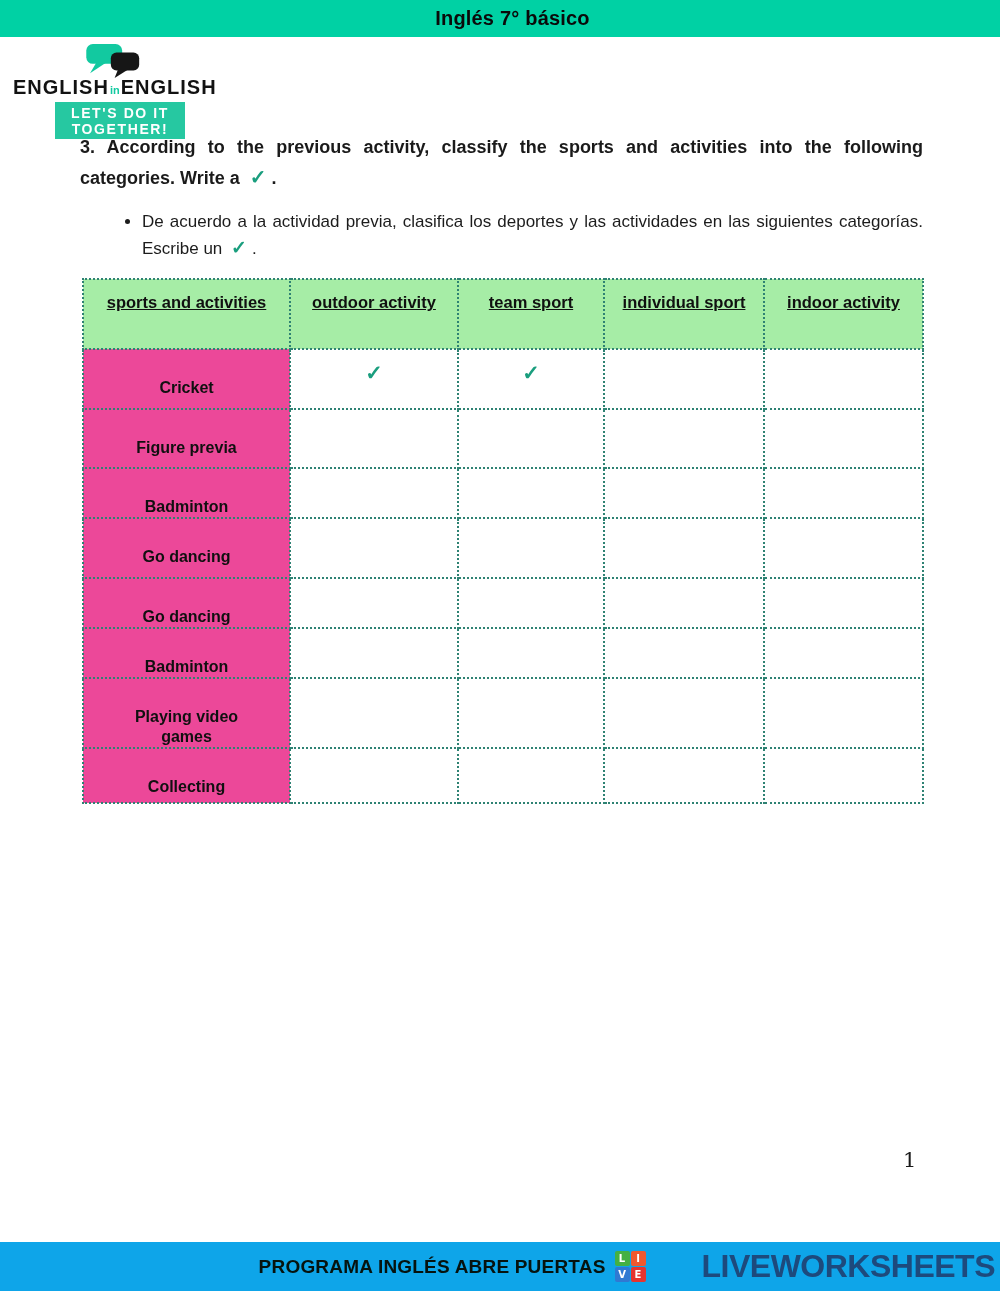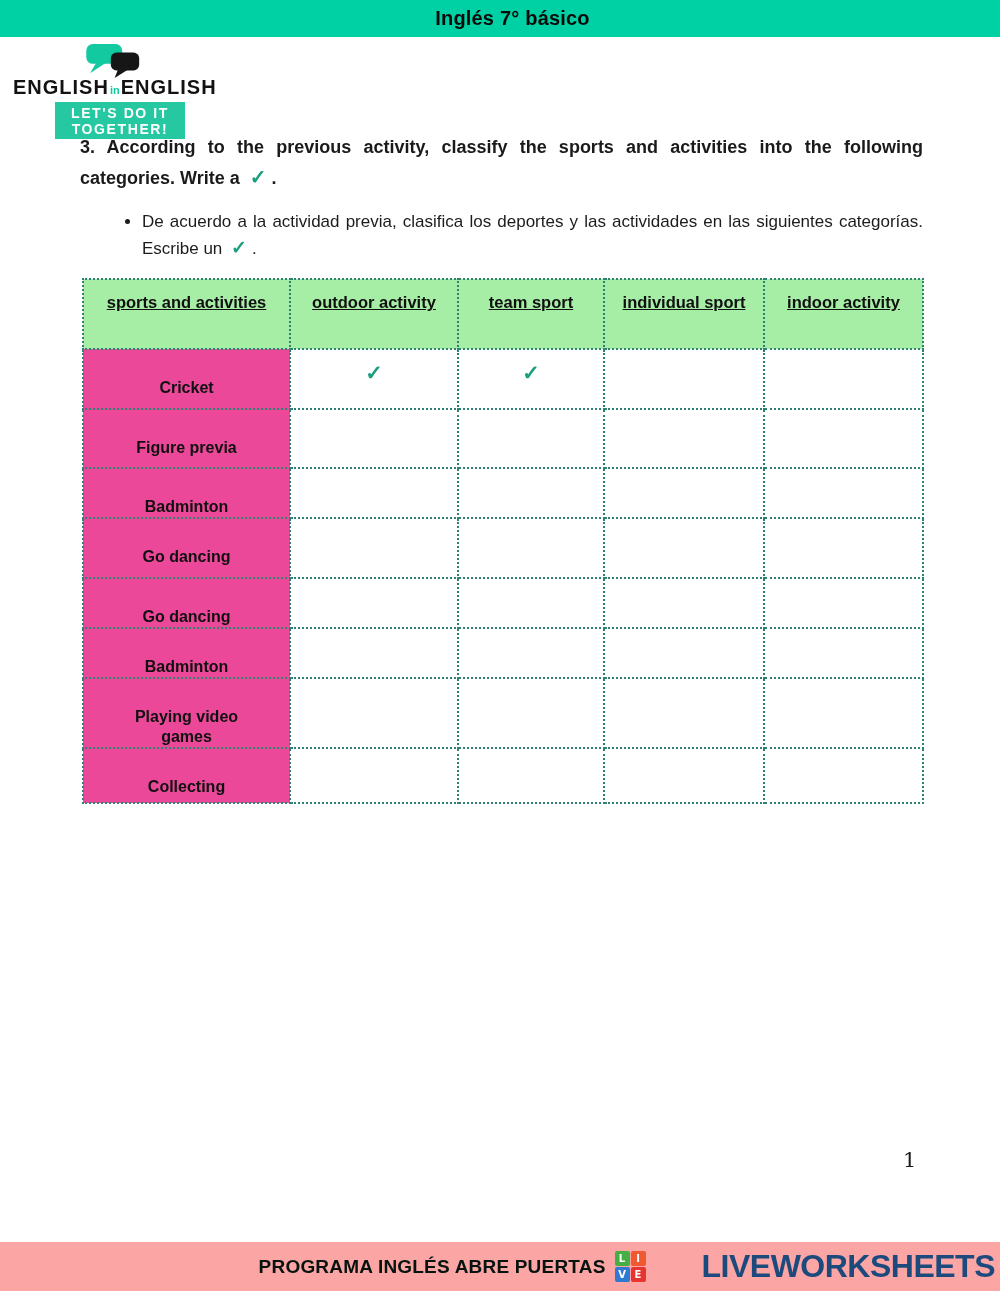--- a/index.html
+++ b/index.html
@@ -88,21 +88,21 @@
 
   
   .page-number {
     position: absolute; left: 903px; top: 1148px;
     font-family: "DejaVu Serif", serif; font-size: 21px; color: #1b1b1b;
   }
 
   
   .footer-banner {
     position: absolute; left: 0; top: 1242px; width: 1000px; height: 49px;
-    background: #fca5a5;
+    background: #0ea5e9;
     display: flex; align-items: center; justify-content: flex-end;
     padding-right: 5px; gap: 9px;
   }
   .program-name {
     font-size: 19px; font-weight: 800; color: #06130f; letter-spacing: .2px;
     white-space: nowrap;
   }
   .lw-tiles {
     display: grid; grid-template-columns: 15px 15px; grid-template-rows: 15px 15px;
     gap: 1px;

